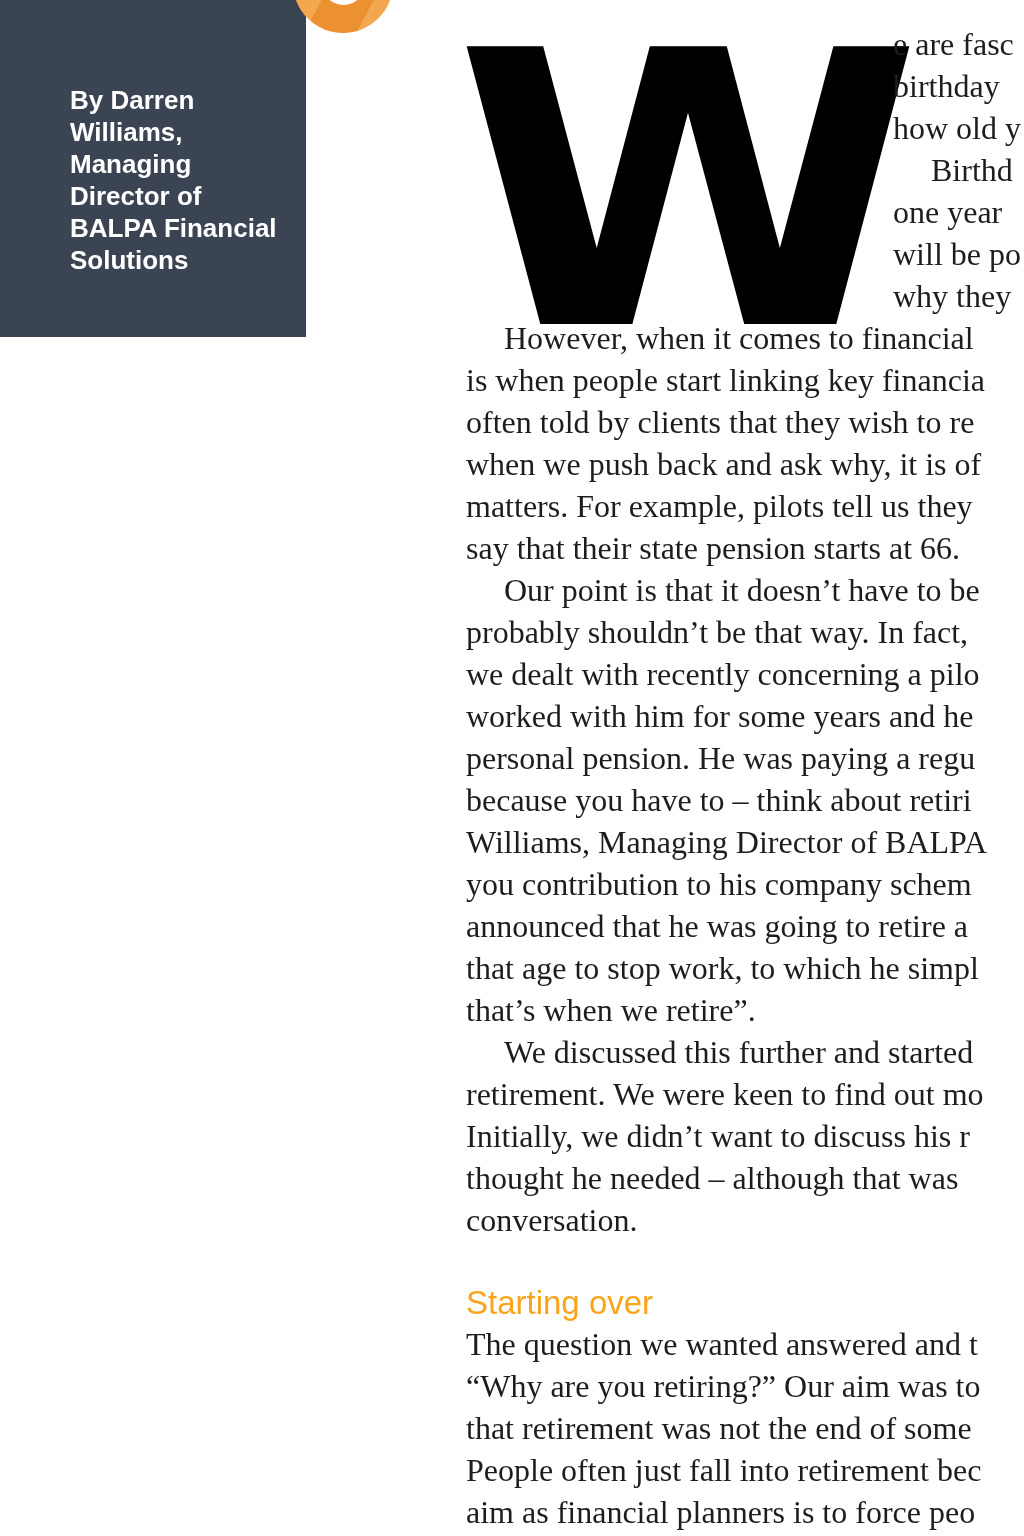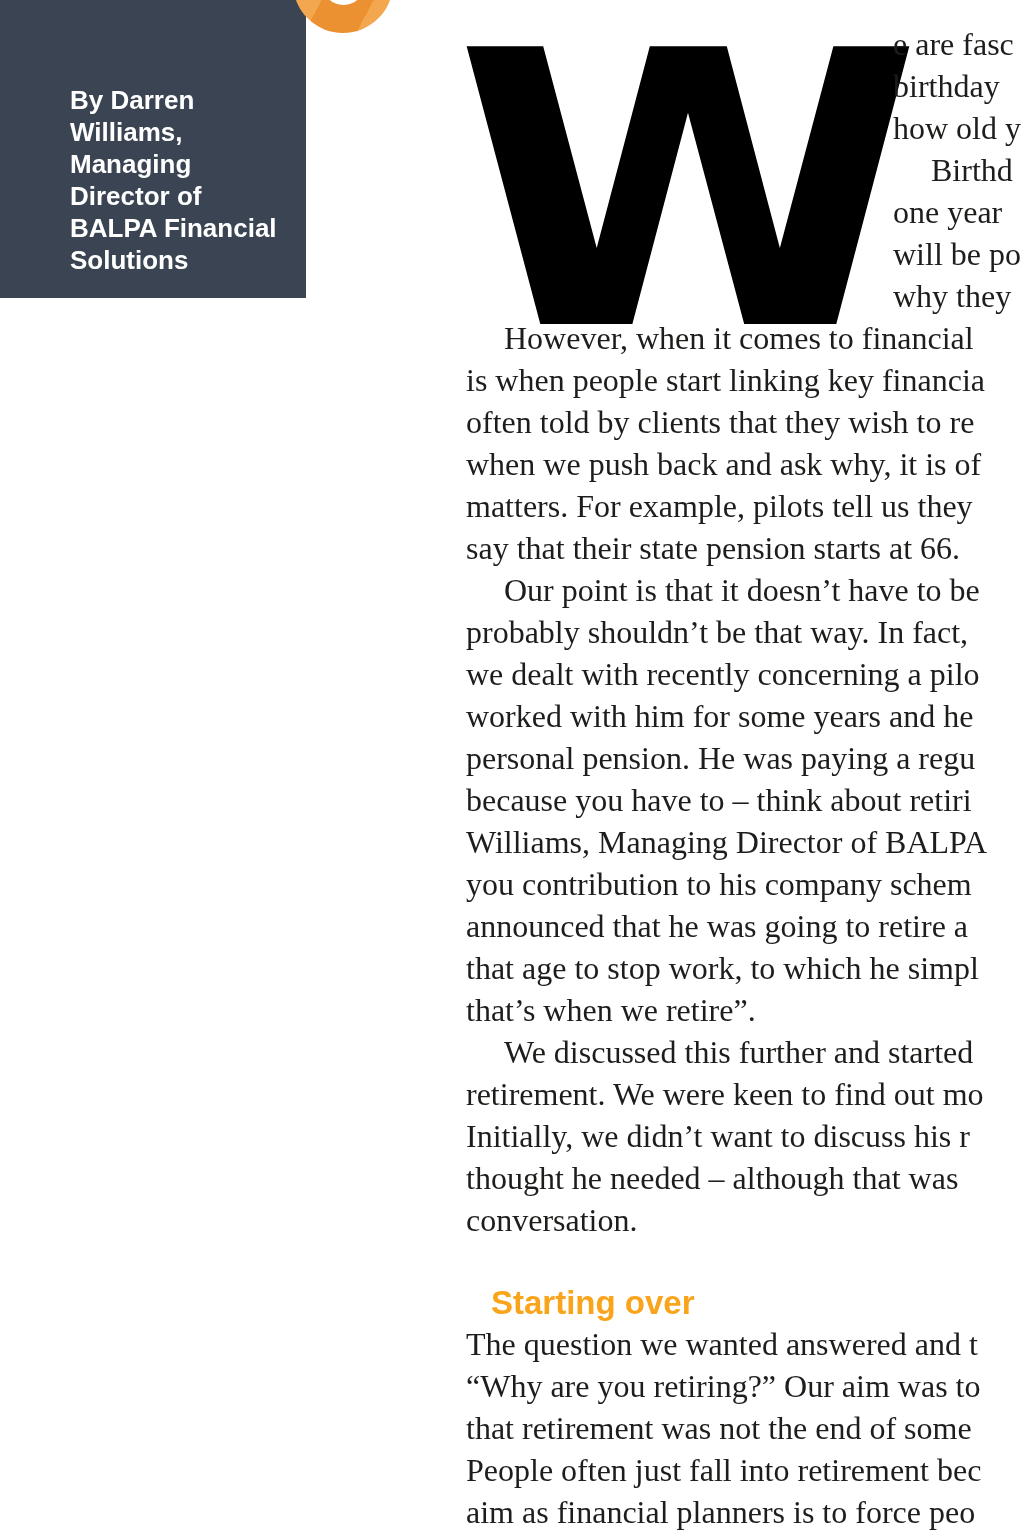--- a/index.html
+++ b/index.html
@@ -7,21 +7,21 @@
   body { width:1024px; height:1536px; overflow:hidden; }
   .page {
     position:relative; width:1024px; height:1536px;
     overflow:hidden; background:#fff;
     font-family:"Liberation Serif", serif;
     color:var(--body, #1d1d1b);
   }
 
   
   .byline-panel {
-    position:absolute; left:0; top:0; width:306px; height:298px;
+    position:absolute; left:0; top:0; width:306px; height:337px;
     background:var(--panel, #3b4453);
     padding:84px 20px 0 70px;
   }
   .byline-text {
     color:#ffffff;
     font-family:"Liberation Sans", sans-serif;
     font-weight:bold;
     font-size:26px; line-height:32px;
     white-space:pre-line;
   }
@@ -56,25 +56,24 @@
   .textcol { position:absolute; font-size:32px; line-height:42px; }
   .intro-col { left:893px; top:23px; width:420px; }
   .body-col  { left:466px; top:317px; width:700px; }
   .section-col { left:466px; top:1323px; width:700px; }
   .line { white-space:nowrap; }
   .line.indent { padding-left:38px; }
 
   .section-heading {
     position:absolute; left:466px; top:1283px;
     font-family:"Liberation Sans", sans-serif;
-    font-weight:bold;
+    font-weight:normal;
     font-size:33px; line-height:40px;
     color:var(--heading, #f9a41b);
     white-space:nowrap;
-    margin-left:25px;
   }
 </style>
 </head>
 <body>
 
 <div class="page" style="--panel: #3b4453; --heading: #f9a41b; --donutLight: #f3a74f; --donutDark: #ec9131; --body: #1d1d1b;">
 
   <div class="byline-panel">
     <div class="byline-text">By Darren
 Williams,

